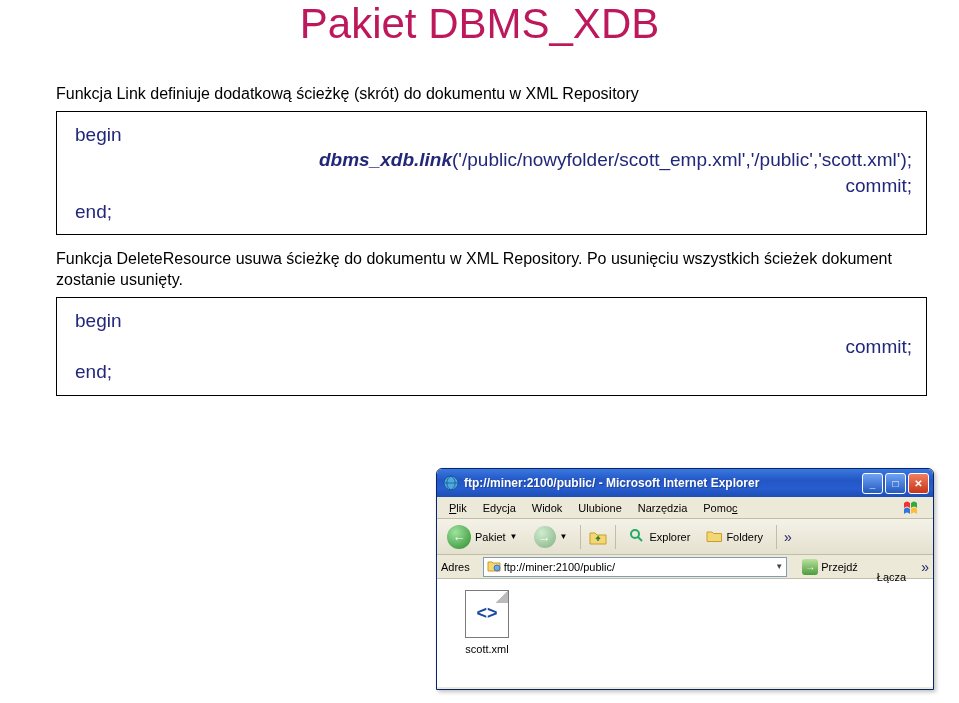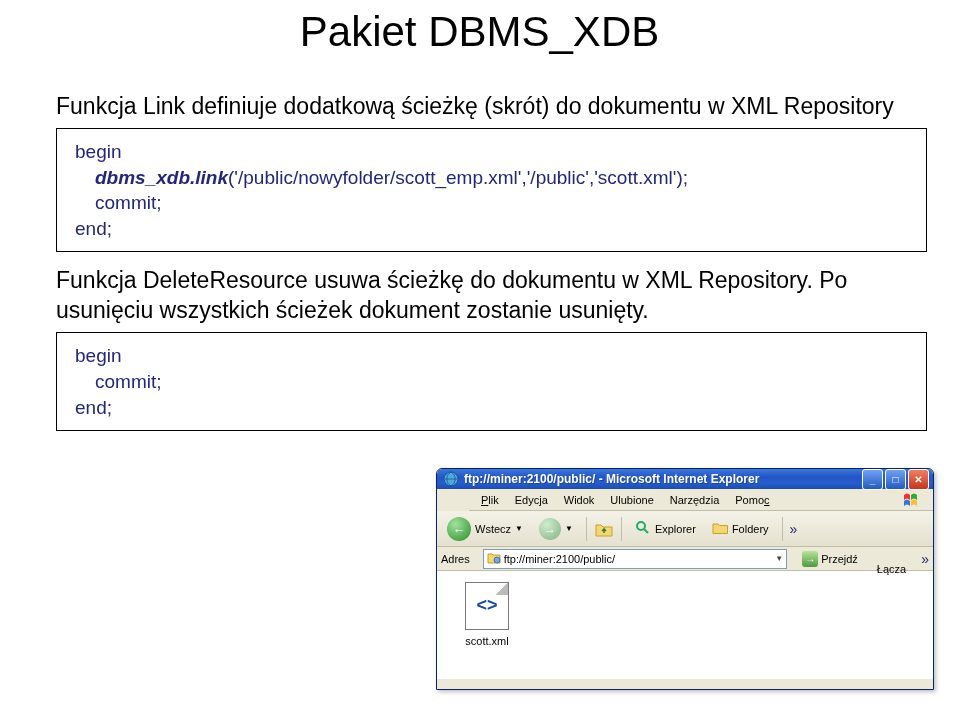--- a/index.html
+++ b/index.html
@@ -8,62 +8,61 @@
     height: 703px;
     background: #fff;
     font-family: Verdana, Tahoma, Arial, sans-serif;
     position: relative;
     overflow: hidden;
   }
   .page-title {
     text-align: center;
     font-size: 42px;
     font-weight: 400;
-    color: #000000;
+    color: #be185d;
     font-family: Tahoma, Verdana, sans-serif;
-    margin-top: 8px;
     margin-bottom: 36px;
   }
   .para {
     font-family: Tahoma, Verdana, sans-serif;
-    font-size: 23px;
+    font-size: 16px;
     color: #000;
     line-height: 1.3;
     margin: 0 32px 6px 56px;
   }
   .codebox {
     margin: 0 32px 14px 56px;
     border: 1px solid #000;
     padding: 10px 14px 10px 18px;
     font-family: Tahoma, Verdana, sans-serif;
     font-size: 19px;
     line-height: 1.35;
     color: #22277a;
   }
-  .codebox .indent { padding-left: 20px; display: block; }
+  .codebox .indent { padding-left: 20px; display: block; text-align: right; }
   .strong { font-weight: 700; font-style: italic; }
 
   
   .ie-window {
     position: absolute;
     left: 436px;
     top: 468px;
     width: 498px;
     height: 222px;
     background: #ece9d8;
     border: 1px solid #0a246a;
     border-top-left-radius: 6px;
     border-top-right-radius: 6px;
     box-shadow: 2px 2px 4px rgba(0,0,0,0.25);
     font-family: Tahoma, sans-serif;
     font-size: 11px;
     overflow: hidden;
   }
   .ie-titlebar {
-    height: 20px;
+    height: 28px;
     background: linear-gradient(180deg,#3a79e0 0%,#2456c5 40%,#275dd0 70%,#1d4db3 100%);
     display: flex;
     align-items: center;
     color: #fff;
     padding: 0 4px 0 6px;
     border-top-left-radius: 5px;
     border-top-right-radius: 5px;
   }
   .ie-appicon {
     width: 16px; height: 16px; margin-right: 5px;
@@ -79,21 +78,20 @@
     font-size: 10px; font-weight:700;
   }
   .ie-tbtn.close { background: linear-gradient(180deg,#f08060,#c83418); }
   .ie-menubar {
     display: flex;
     align-items: center;
     height: 22px;
     padding: 0 4px;
     background: #ece9d8;
     border-bottom: 1px solid #c1bda6;
-    margin-left: 32px;
   }
   .ie-menuitem { padding: 2px 8px; color:#000; cursor:default; }
   .ie-menuitem u { text-decoration: underline; }
   .ie-winlogo {
     margin-left: auto;
     width: 28px; height: 20px;
     display:flex;align-items:center;justify-content:center;
   }
   .ie-toolbar {
     display:flex;align-items:center;
@@ -199,21 +197,21 @@
           <path d="M8 4 q3 -3 6 0 l0 5 q-3 -3 -6 0 Z" fill="#3a3"></path>
           <path d="M1 10 q3 -3 6 0 l0 5 q-3 -3 -6 0 Z" fill="#37d"></path>
           <path d="M8 10 q3 -3 6 0 l0 5 q-3 -3 -6 0 Z" fill="#fb3"></path>
         </svg>
     </span>
   </div>
 
   <div class="ie-toolbar">
     <div class="tb-btn tb-back">
       <span class="circle">←</span>
-      <span>Wstecz</span>
+      <span>Pakiet</span>
       <span style="font-size:8px">▼</span>
     </div>
     <div class="tb-btn tb-fwd">
       <span class="circle">→</span>
       <span style="font-size:8px">▼</span>
     </div>
     <div class="tb-sep"></div>
     <div class="tb-small">
       <svg width="18" height="16" viewBox="0 0 18 16">
           <path d="M1 4 h5 l2 2 h9 v9 h-16 z" fill="#f3d675" stroke="#c7a027"></path>

